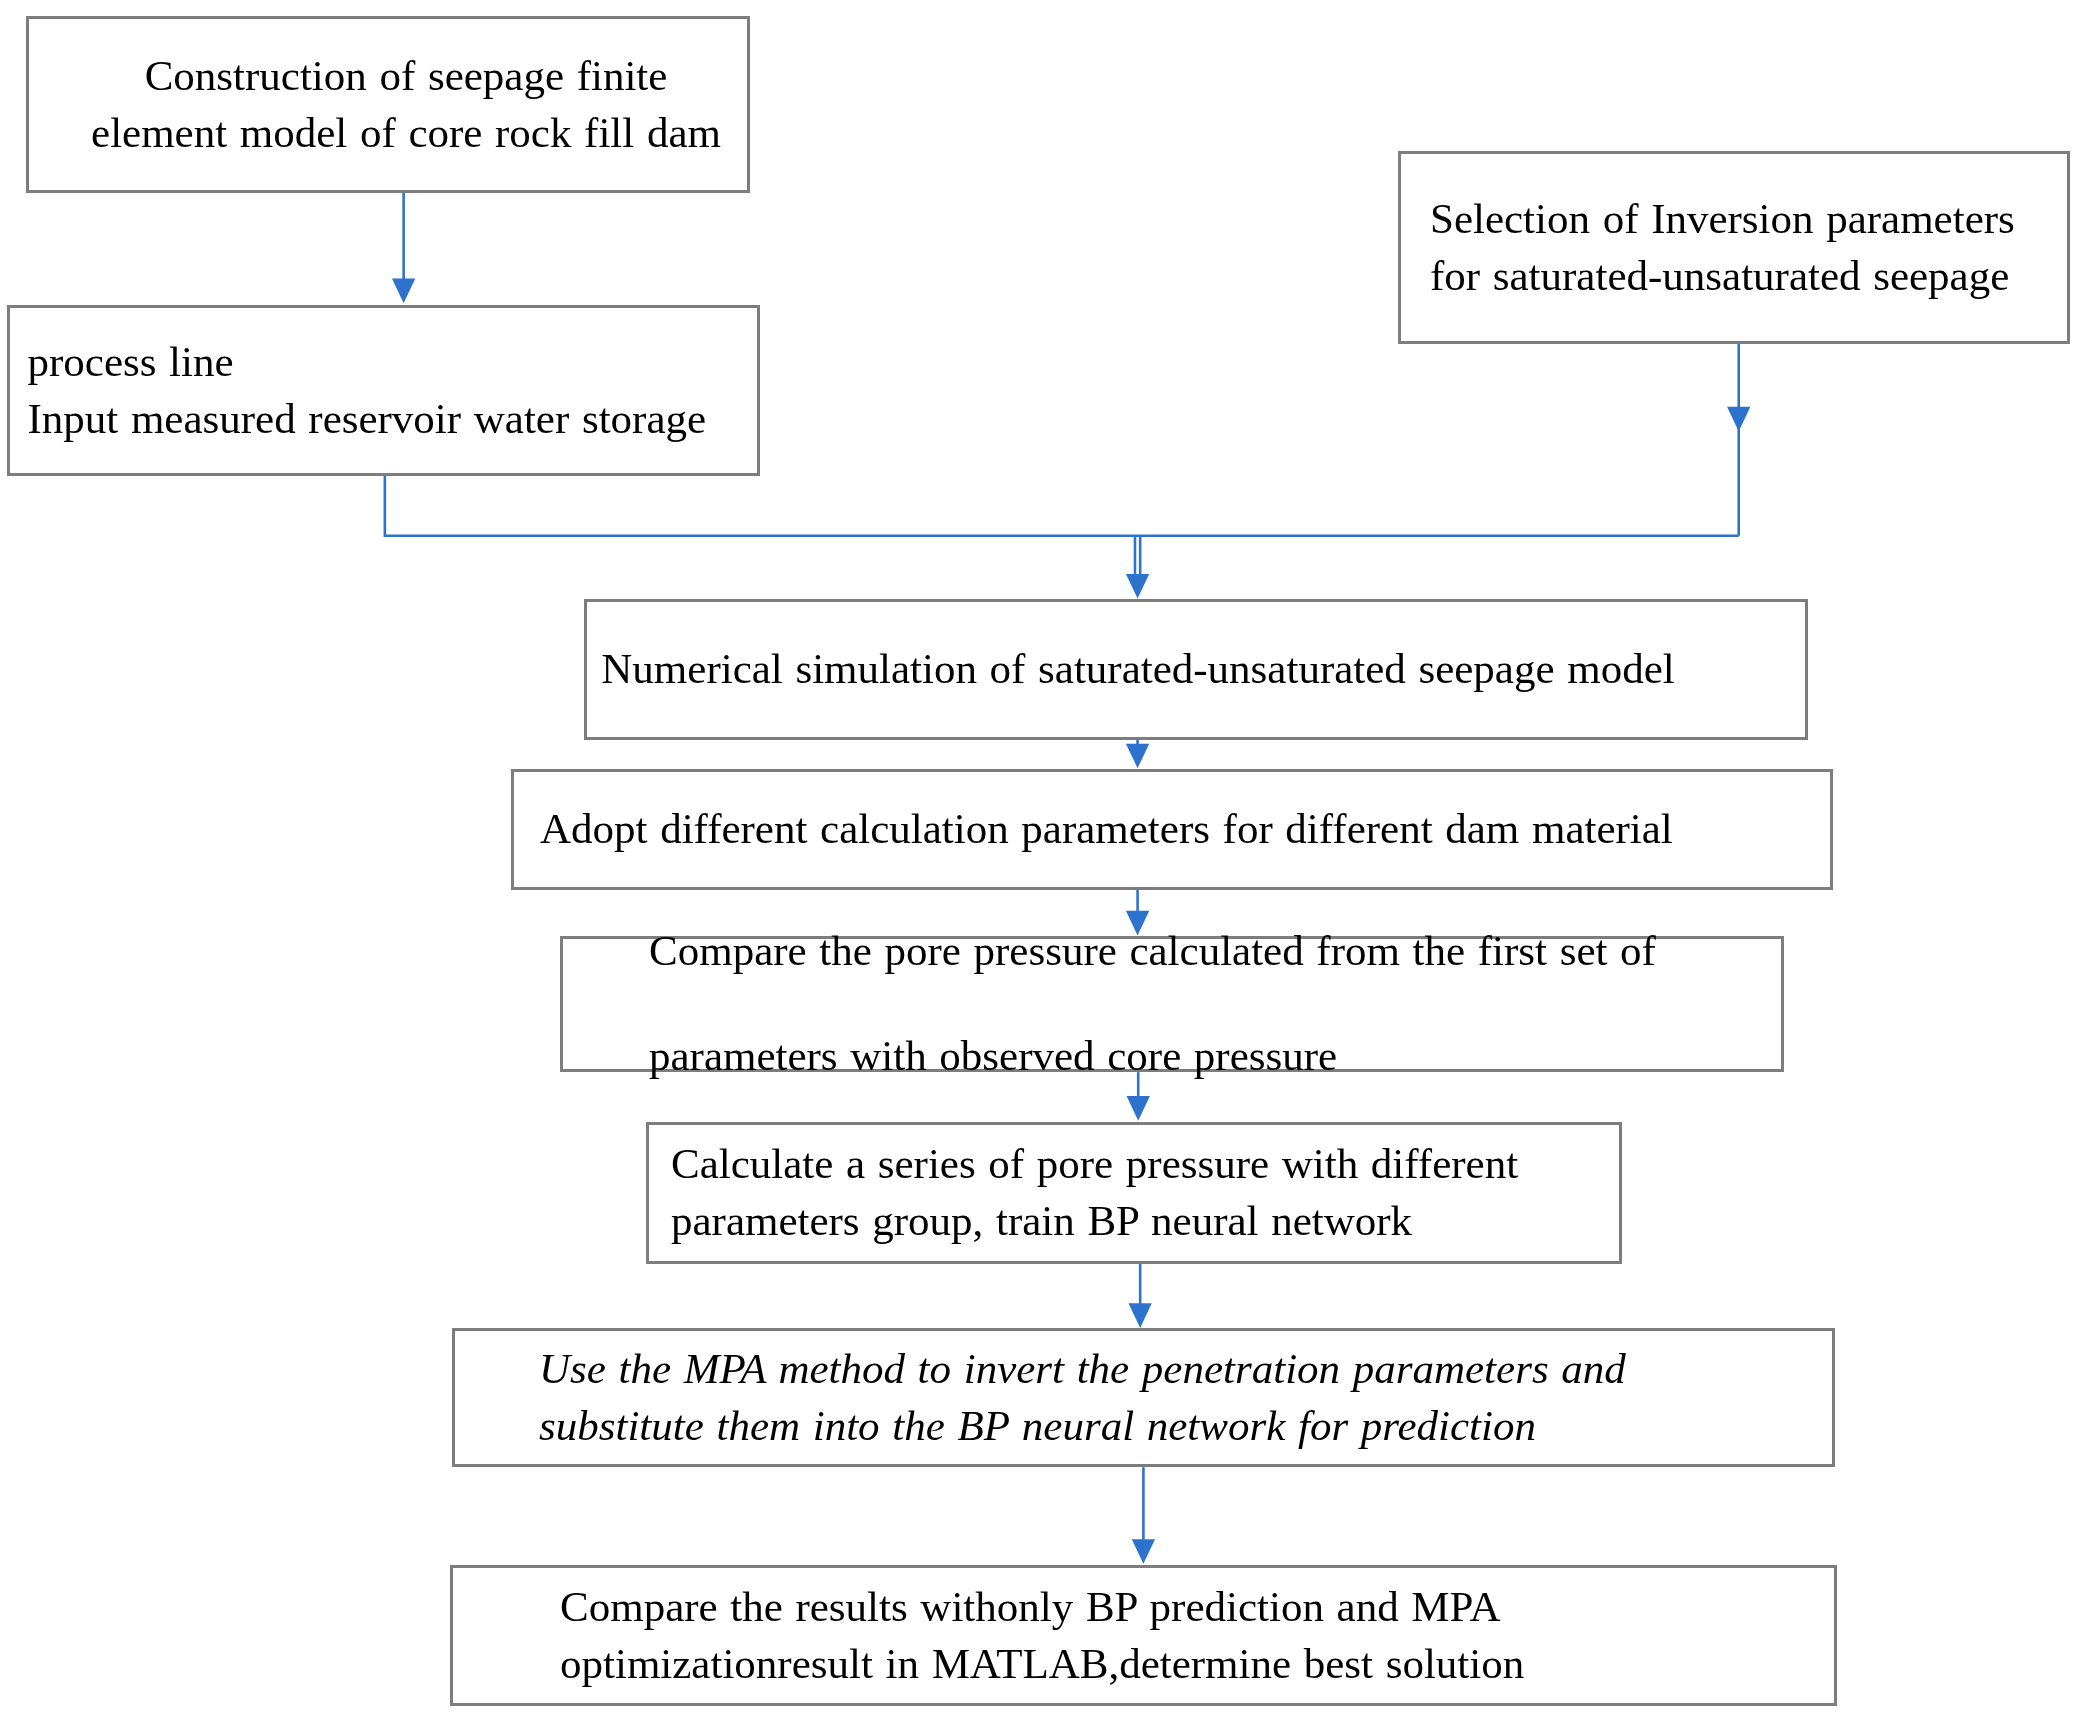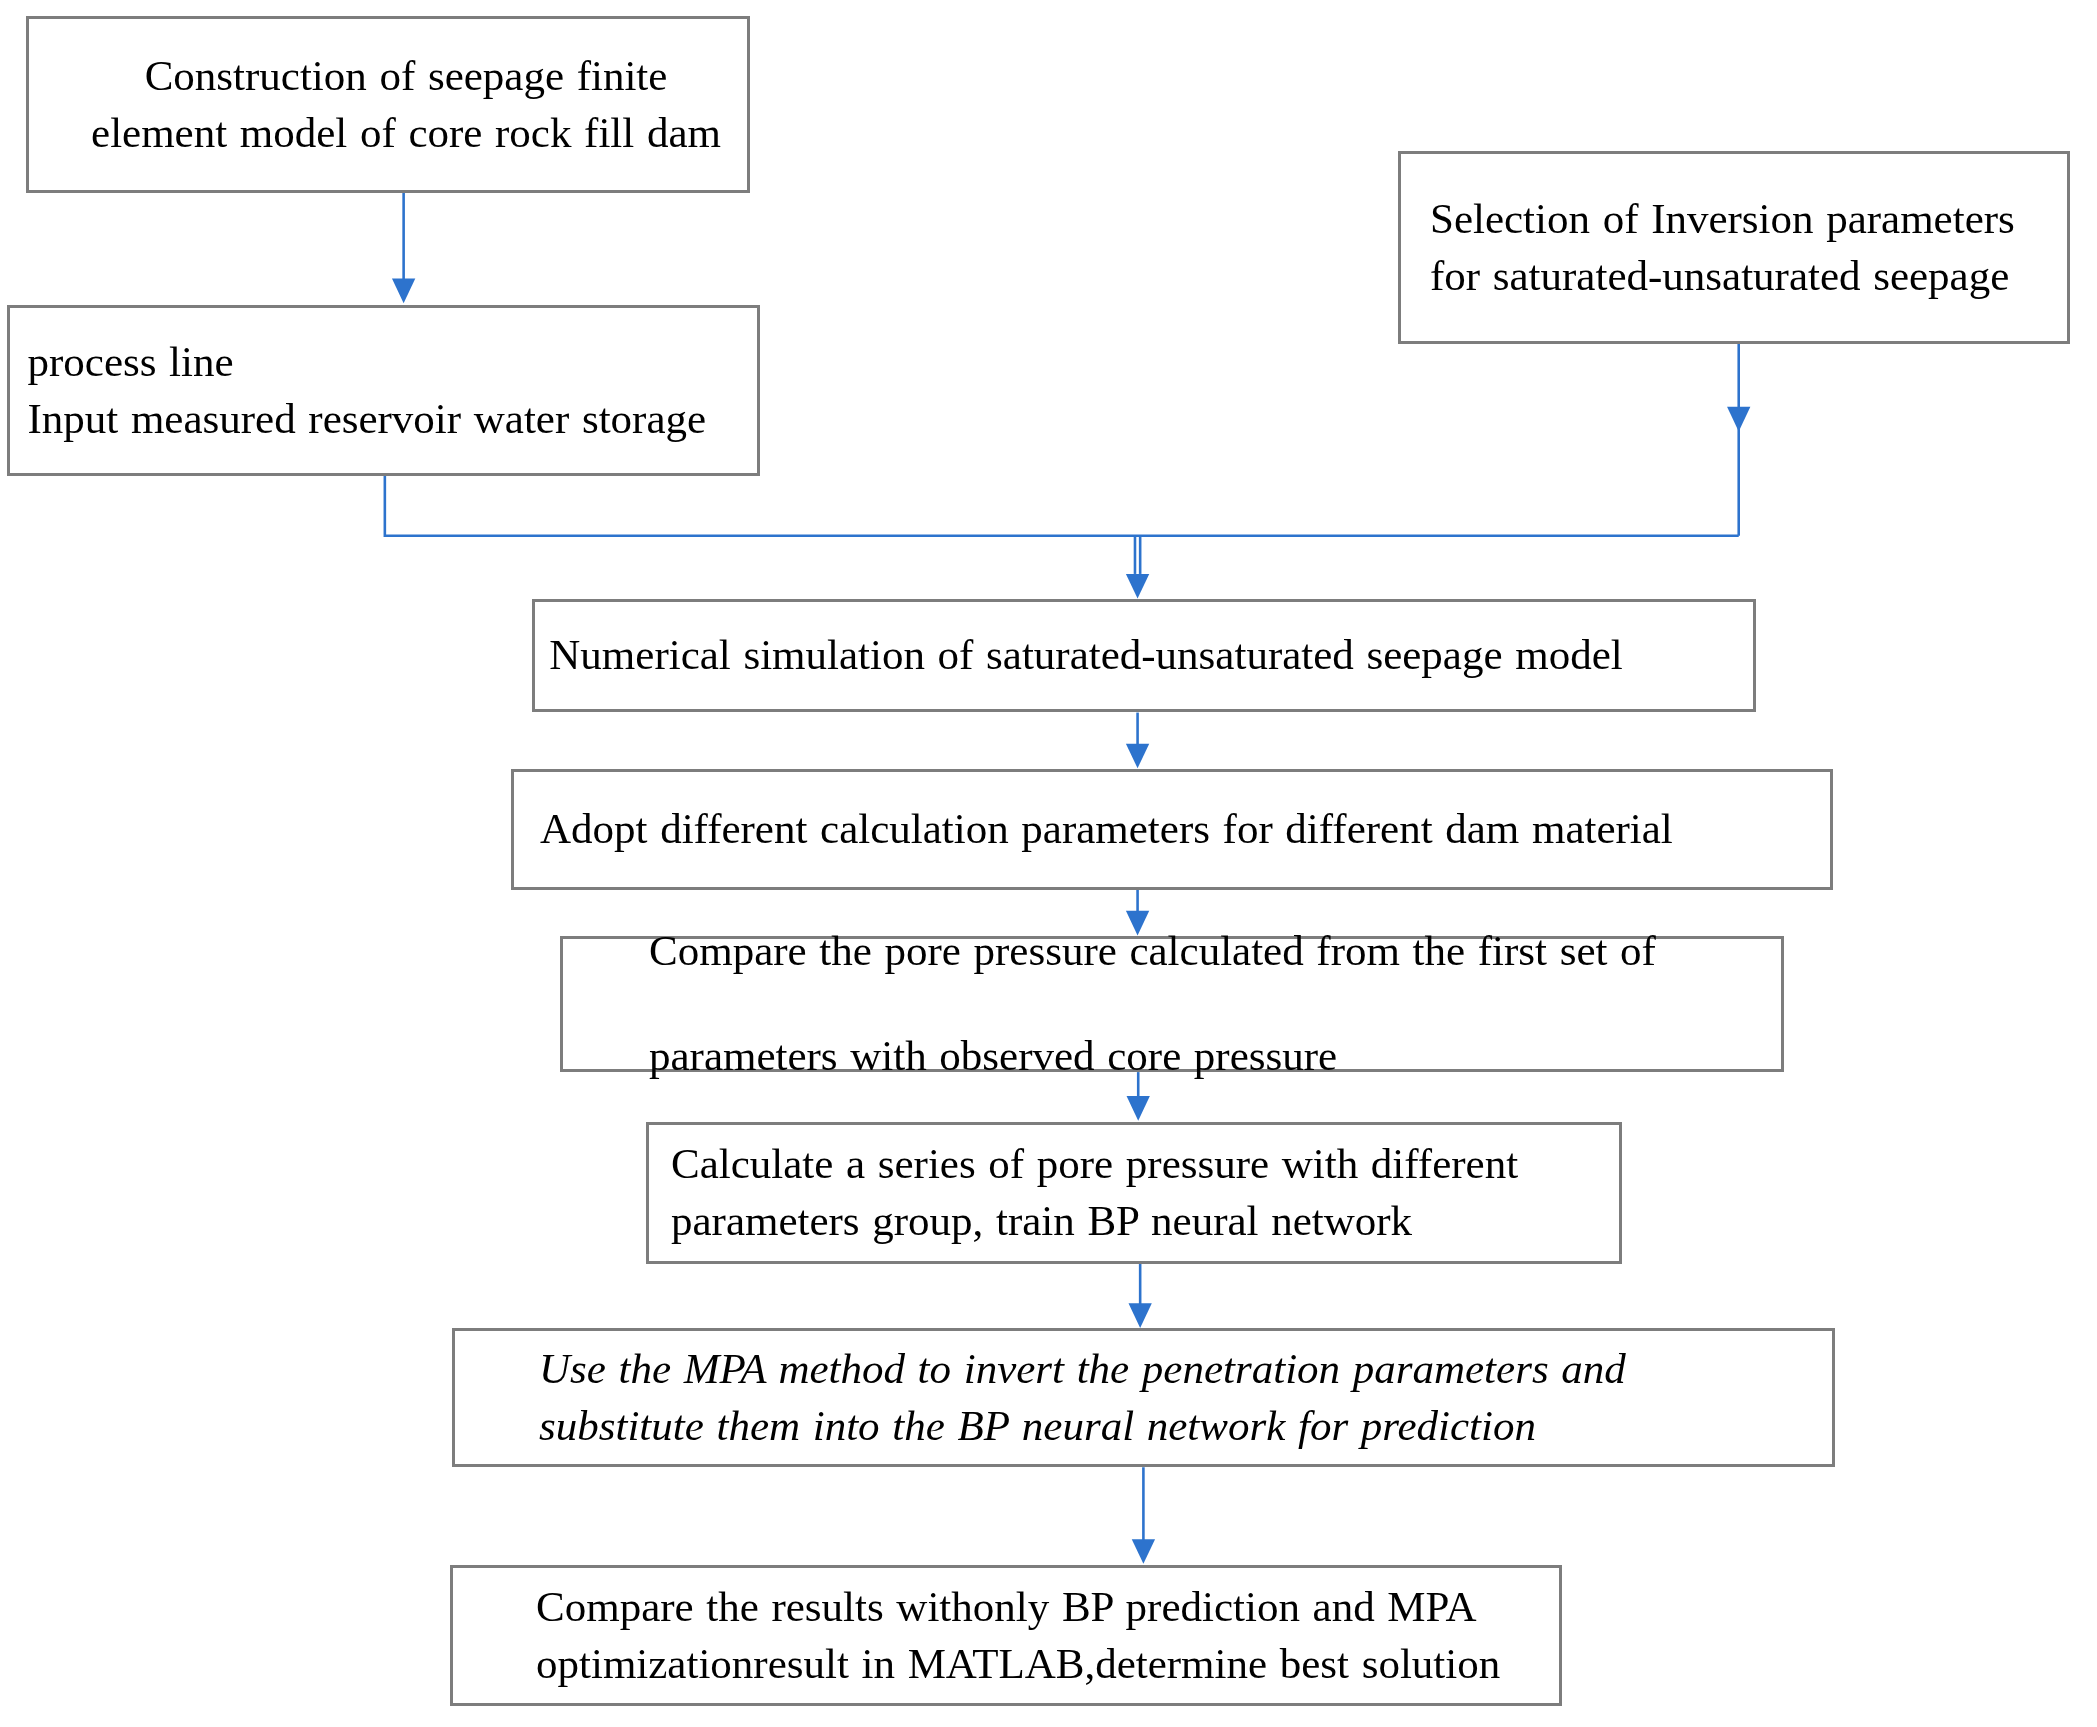--- a/index.html
+++ b/index.html
@@ -35,26 +35,26 @@
     justify-content:center;
     font-size:43px;
     line-height:1.32;
     word-spacing:1.9px;
   }
   .ln{display:block;white-space:nowrap;}
   
   .b1{left:26px;  top:16px;   width:724px; height:177px; padding-left:36px;text-align:center;}
   .b2{left:1398px;top:151px;  width:672px; height:193px; padding-left:29px;}
   .b3{left:6.5px;  top:305px;  width:753px; height:171px; padding-left:18px;}
-  .b4{left:532px; top:599px;  width:1224px; height:113px; padding-left:14.3px;}
+  .b4{left:584px; top:599px;  width:1224px; height:141px; padding-left:14.3px;}
   .b5{left:511px; top:769px; width:1322px; height:121px; padding-left:26px;}
   .b6{left:560px; top:936px; width:1224px; height:136px; padding-left:86px;gap:48px;}
   .b7{left:646px; top:1122px; width:976px; height:142px; padding-left:22px;}
   .b8{left:452px; top:1328px; width:1383px; height:139px; padding-left:84px;font-style:italic;}
-  .b9{left:450px; top:1565px; width:1112px; height:141px; padding-left:83px;}
+  .b9{left:450px; top:1565px; width:1387px; height:141px; padding-left:107px;}
 </style>
 </head>
 <body>
 
 <div class="canvas">
 
   <svg class="connectors" viewBox="0 0 3237 2666" xmlns="http://www.w3.org/2000/svg">
 
     <g>
       <line x1="623" y1="292" x2="623" y2="432"></line>

